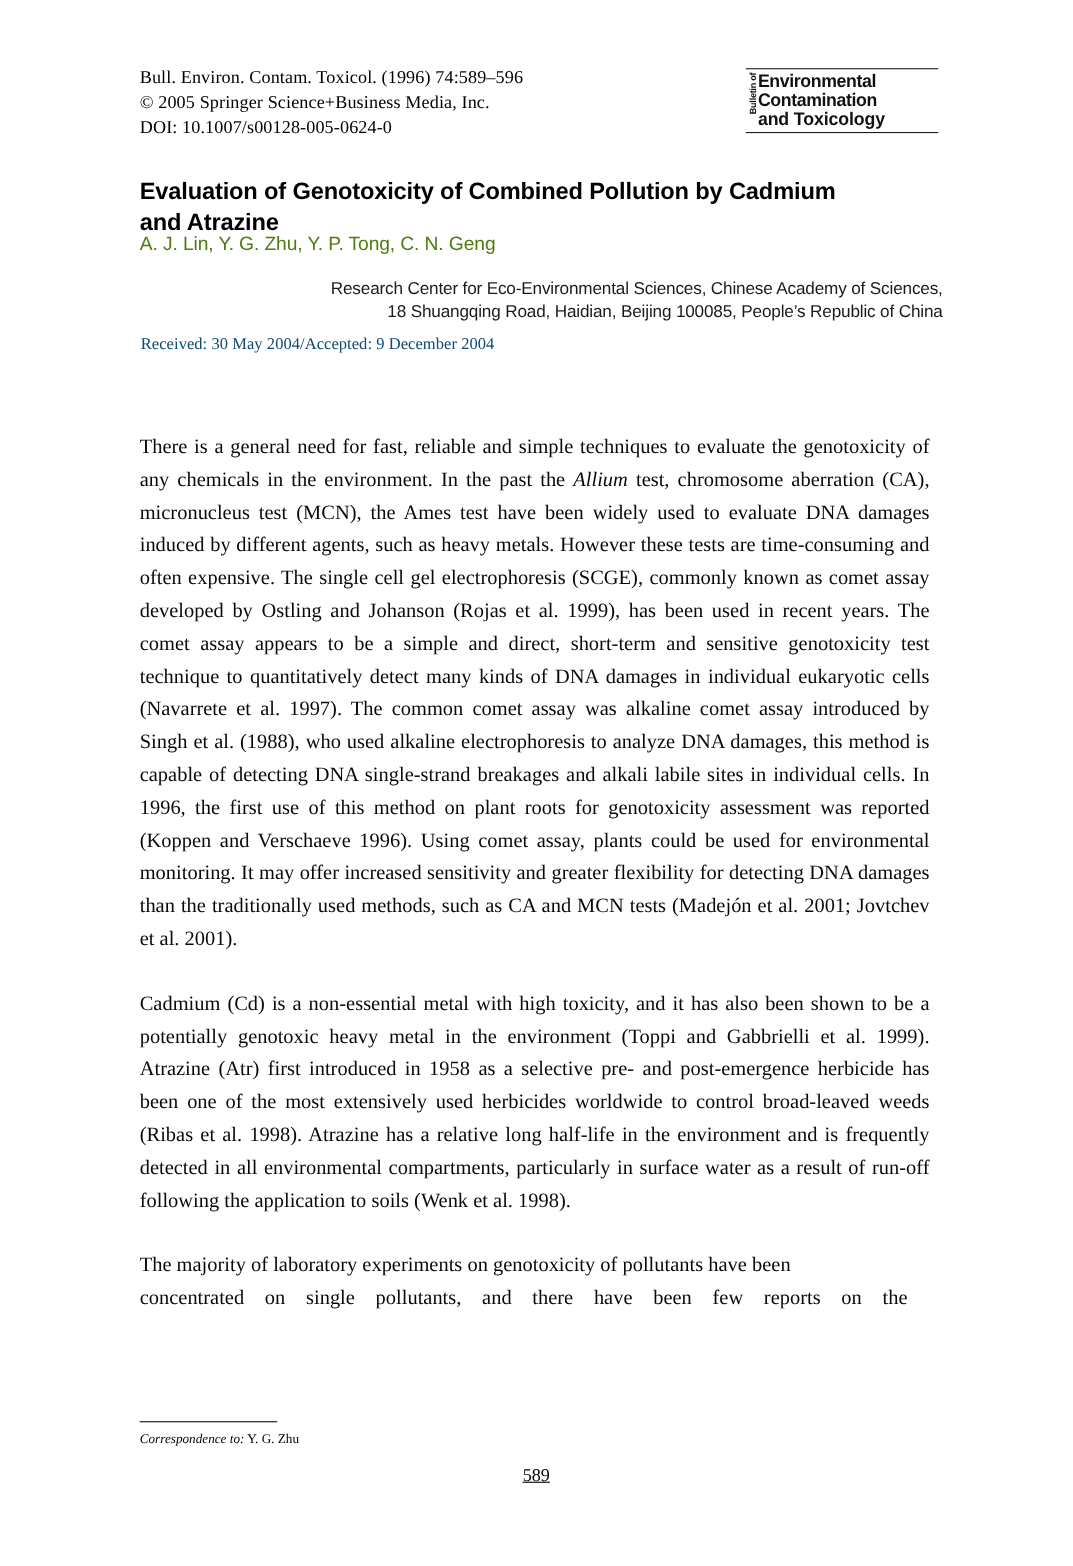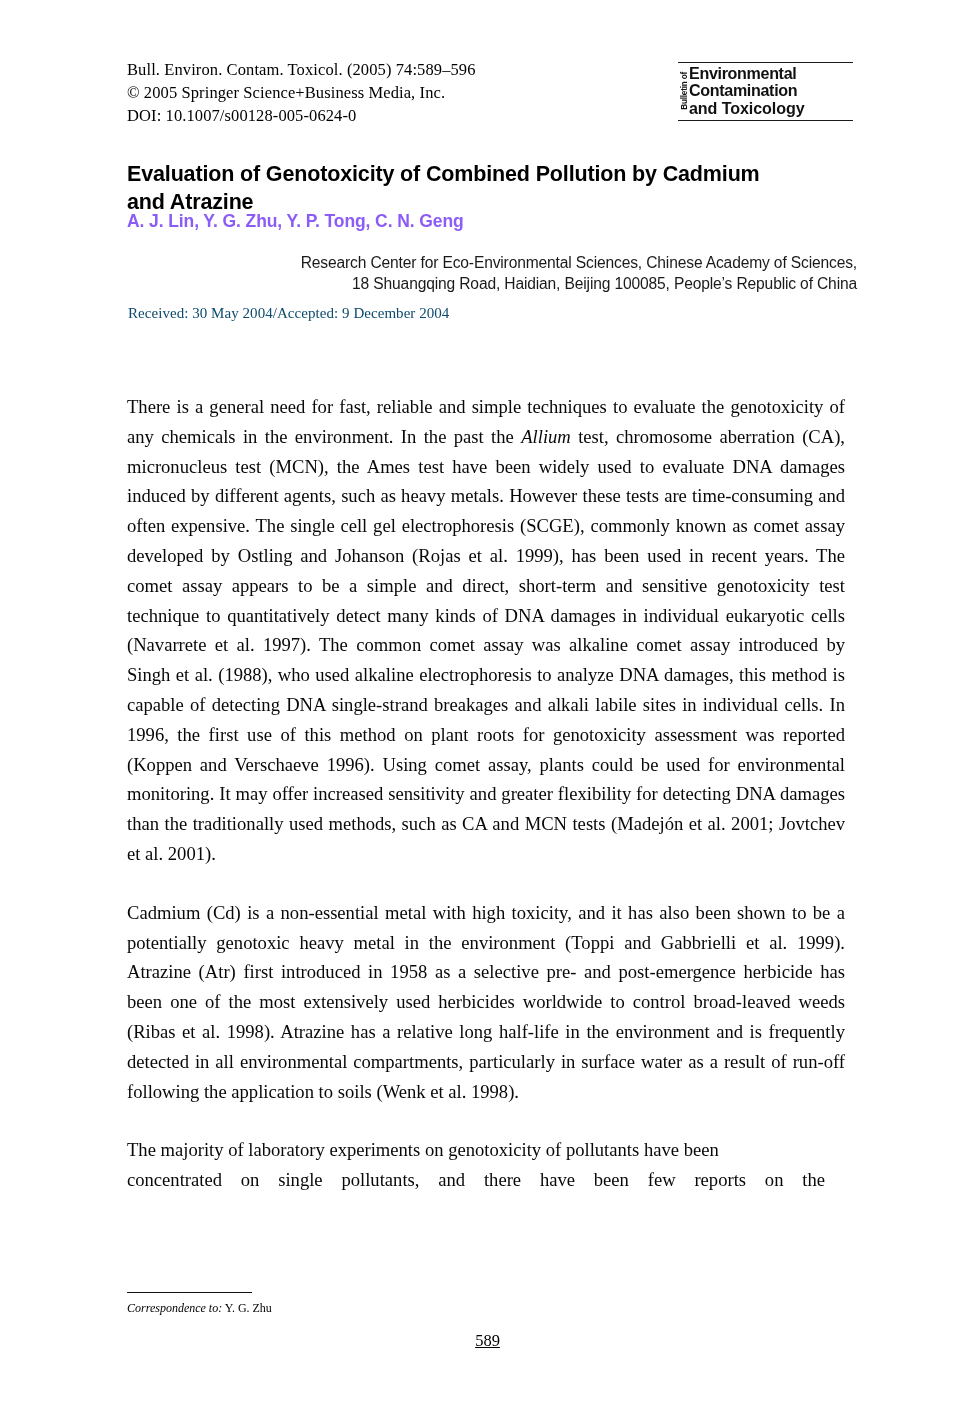--- a/index.html
+++ b/index.html
@@ -42,21 +42,21 @@
   
   .logo-box {
     position: absolute;
     left: 678px;
     top: 62px;
     width: 175px;
     padding: 2px 0 3px 0;
     border-top: 1.6px solid #1b1b1b;
     border-bottom: 1.6px solid #1b1b1b;
     display: flex;
-    align-items: center;
+    align-items: flex-start;
   }
   .logo-vert {
     writing-mode: vertical-rl;
     transform: rotate(180deg);
     font-family: "Liberation Sans", "DejaVu Sans", sans-serif;
     font-weight: bold;
     font-size: 8.2px;
     letter-spacing: -0.2px;
     line-height: 9px;
     text-align: center;
@@ -92,22 +92,21 @@
   }
   .authors {
     position: absolute;
     left: 127px;
     top: 209px;
     width: 700px;
     font-family: "Liberation Sans", "DejaVu Sans", sans-serif;
     font-size: 17.5px;
     line-height: 24px;
     letter-spacing: -0.1px;
-    color: #8b5cf6;
-    font-weight: bold;
+    color: #4d7c0f;
   }
   .affiliation {
     position: absolute;
     left: 127px;
     top: 252px;
     width: 730px;
     font-family: "Liberation Sans", "DejaVu Sans", sans-serif;
     font-size: 15.6px;
     line-height: 21px;
     letter-spacing: -0.15px;
@@ -181,21 +180,21 @@
     color: #000;
     text-decoration: underline;
   }
 </style>
 </head>
 <body>
 
 <div class="page">
 
   <div class="masthead">
-    <div class="journal-ref">Bull. Environ. Contam. Toxicol. (2005) 74:589–596</div>
+    <div class="journal-ref">Bull. Environ. Contam. Toxicol. (1996) 74:589–596</div>
     <div class="journal-ref">© 2005 Springer Science+Business Media, Inc.</div>
     <div class="journal-ref">DOI: 10.1007/s00128-005-0624-0</div>
   </div>
 
   <div class="logo-box">
     <div class="logo-vert">Bulletin of</div>
     <div class="logo-lines">
       <div>Environmental</div>
       <div>Contamination</div>
       <div class="logo-l3">and  Toxicology</div>

